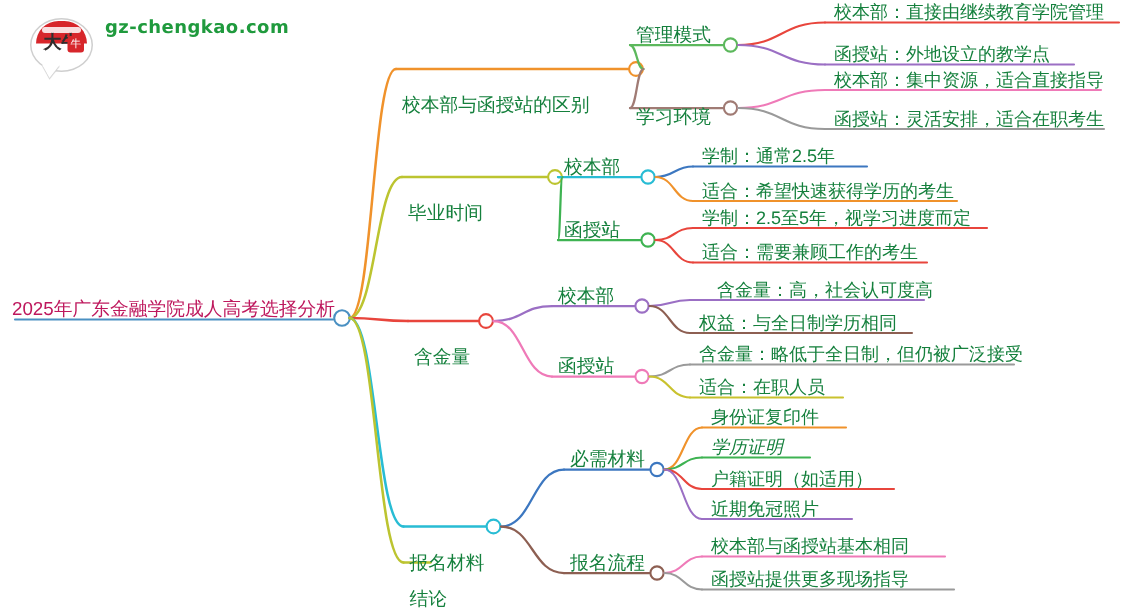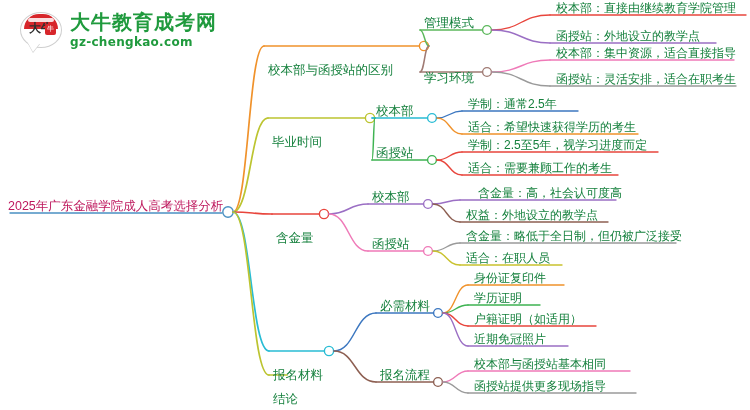--- a/index.html
+++ b/index.html
@@ -157,21 +157,20 @@
     <div id="logo-mark">
       <div class="bubble"></div>
       <div class="bubble-tail"></div>
       <div class="bubble-cap">
         <div class="cap-stripe"></div>
       </div>
       <div class="bubble-text">大牛</div>
       <div class="bubble-badge">牛</div>
     </div>
     <div id="logo-text">
-      <div id="logo-title">大牛教育成考网</div>
       <div id="logo-sub">gz-chengkao.com</div>
     </div>
   </div>
 
   <svg id="edges" viewBox="0 0 750 410">
       <path d="M 10 213 L 222 213" stroke="#4a90c2" fill="none" stroke-width="1.4" stroke-linecap="round"></path>
       <circle cx="228" cy="212" r="5.2" stroke="#4a90c2" fill="#ffffff" stroke-width="1.4"></circle>
       <path d="M 233 212 C 248.5 212, 248.5 46, 264 46" stroke="#f0922b" fill="none" stroke-width="1.7" stroke-linecap="round"></path>
       <path d="M 264 46 L 419 46" stroke="#f0922b" fill="none" stroke-width="1.7" stroke-linecap="round"></path>
       <circle cx="424" cy="46" r="4.6" stroke="#f0922b" fill="#ffffff" stroke-width="1.4"></circle>
@@ -260,28 +259,28 @@
       <div class="node-label lvl1" style="left: 272px; top: 104px;">毕业时间</div>
       <div class="node-label lvl2" style="left: 376px; top: 104px;">校本部</div>
       <div class="node-label leaf" style="left: 468px; top: 97px;">学制：通常2.5年</div>
       <div class="node-label leaf" style="left: 468px; top: 120px;">适合：希望快速获得学历的考生</div>
       <div class="node-label lvl2" style="left: 376px; top: 146px;">函授站</div>
       <div class="node-label leaf" style="left: 468px; top: 138px;">学制：2.5至5年，视学习进度而定</div>
       <div class="node-label leaf" style="left: 468px; top: 161px;">适合：需要兼顾工作的考生</div>
       <div class="node-label lvl1" style="left: 276px; top: 200px;">含金量</div>
       <div class="node-label lvl2" style="left: 372px; top: 190px;">校本部</div>
       <div class="node-label leaf" style="left: 478px; top: 186px;">含金量：高，社会认可度高</div>
-      <div class="node-label leaf" style="left: 466px; top: 208px;">权益：外地设立的教学点</div>
+      <div class="node-label leaf" style="left: 466px; top: 208px;">权益：与全日制学历相同</div>
       <div class="node-label lvl2" style="left: 372px; top: 237px;">函授站</div>
       <div class="node-label leaf" style="left: 466px; top: 229px;">含金量：略低于全日制，但仍被广泛接受</div>
       <div class="node-label leaf" style="left: 466px; top: 251px;">适合：在职人员</div>
       <div class="node-label lvl1" style="left: 273px; top: 337px;">报名材料</div>
       <div class="node-label lvl2" style="left: 380px; top: 299px;">必需材料</div>
       <div class="node-label leaf" style="left: 474px; top: 271px;">身份证复印件</div>
-      <div class="node-label leaf" style="left: 474px; top: 291px;">学历证明</div>
+      <div class="node-label leaf" style="left: 474px; top: 291px; font-style: italic;">学历证明</div>
       <div class="node-label leaf" style="left: 474px; top: 312px;">户籍证明（如适用）</div>
       <div class="node-label leaf" style="left: 474px; top: 332px;">近期免冠照片</div>
       <div class="node-label lvl2" style="left: 380px; top: 368px;">报名流程</div>
       <div class="node-label leaf" style="left: 474px; top: 357px;">校本部与函授站基本相同</div>
       <div class="node-label leaf" style="left: 474px; top: 379px;">函授站提供更多现场指导</div>
       <div class="node-label lvl1" style="left: 273px; top: 361px;">结论</div>
     </div>
 
 </div>
 

